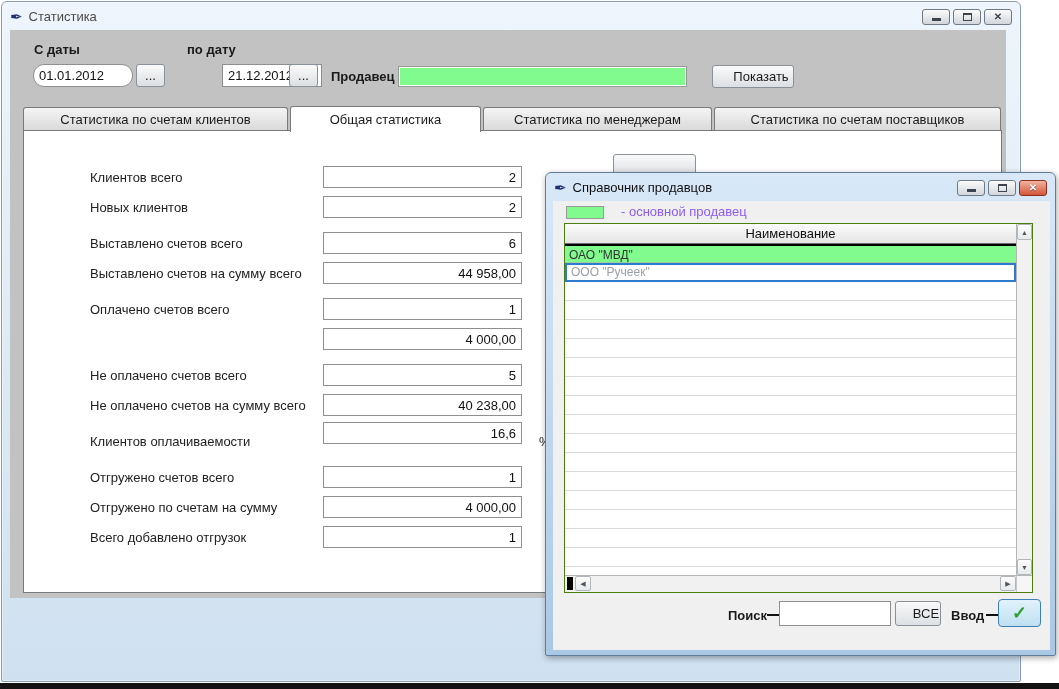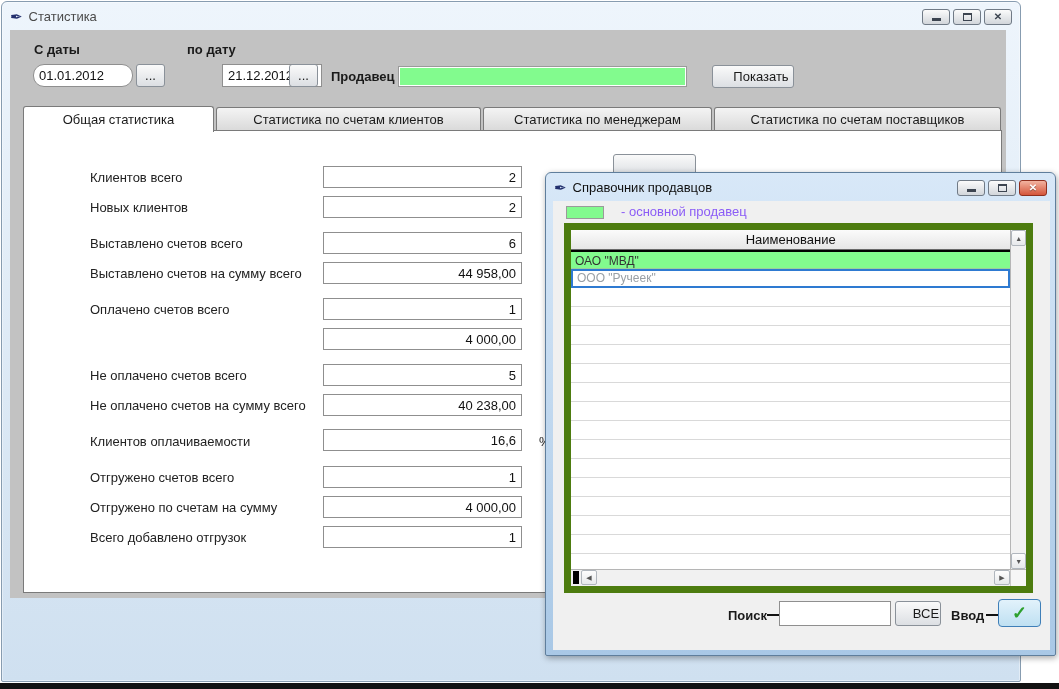--- a/index.html
+++ b/index.html
@@ -56,21 +56,21 @@
   .stat-suffix { position:absolute; left:515px; color:#222; }
 
   .partial-btn { position:absolute; left:603px; top:124px; width:83px; height:22px; overflow:hidden; z-index:1; }
 
   
   .legend-swatch { position:absolute; left:13px; top:5px; width:38px; height:13px;
     background:#82fb8e; border:1px solid #9a9a9a; }
   .legend-text { position:absolute; left:68px; top:3px; color:#8b5cf6; }
 
   .listbox { position:absolute; left:11px; top:22px; width:469px; height:370px;
-    border:7px solid #4d7c0f; background:#fff; display:flex; flex-direction:column; }
+    border:1px solid #4d7c0f; background:#fff; display:flex; flex-direction:column; }
   .list-top { display:flex; flex:1 1 auto; min-height:0; }
   .list-content { width:452px; display:flex; flex-direction:column; overflow:hidden; }
   .list-header { height:20px; background:linear-gradient(#fbfbfb,#e6e6e6); border-bottom:1px solid #6a6a6a;
     display:flex; align-items:center; justify-content:center; font-size:13px; color:#111; flex:0 0 auto; }
   .list-rows { flex:1 1 auto; overflow:hidden; }
   .lrow { height:19px; line-height:18px; padding:0 4px; font-size:12px; border-bottom:1px solid #d9d9d9;
     white-space:nowrap; overflow:hidden; }
   .lrow.primary { background:#82fb8e; border-top:2px solid #000; color:#333; border-bottom:1px solid #9ccf9c; }
   .lrow.selected { border:2px solid #2e7ad1; color:#9aa0a6; line-height:15px; }
   .vscroll { width:16px; border-left:1px solid #b5b5b5; background:#f1f1f1; display:flex; flex-direction:column; }
@@ -126,43 +126,43 @@
 
     <div class="lbl-b" style="left:177px; top:12px;">по дату</div>
     <input class="tbox" style="left: 176px; top: 34px; width: 100px; height: 23px; margin-left: 36px;" value="21.12.2012">
     <button class="btn" style="left:279px; top:34px; width:29px; height:23px;">...</button>
 
     <div class="lbl-b" style="left:321px; top:39px;">Продавец</div>
     <input class="tbox green-field" style="left: 388px; top: 36px; width: 289px; height: 21px;" value="">
     <button class="btn btn-bold" style="left:702px; top:35px; width:82px; height:23px;">Показать</button>
 
     <div class="tab-bar">
+        <div class="tab" style="width: 265px;">Статистика по счетам клиентов</div>
         <div class="tab active" style="width: 191px;">Общая статистика</div>
-        <div class="tab" style="width: 265px;">Статистика по счетам клиентов</div>
         <div class="tab" style="width: 229px;">Статистика по менеджерам</div>
         <div class="tab" style="width: 287px;">Статистика по счетам поставщиков</div>
       </div>
     <div class="panel">
         <div class="stat-label" style="top: 39px;">Клиентов всего</div>
         <input class="tbox stat-input" value="2" style="top: 35px;">
         <div class="stat-label" style="top: 69px;">Новых клиентов</div>
         <input class="tbox stat-input" value="2" style="top: 65px;">
         <div class="stat-label" style="top: 105px;">Выставлено счетов всего</div>
         <input class="tbox stat-input" value="6" style="top: 101px;">
         <div class="stat-label" style="top: 135px;">Выставлено счетов на сумму всего</div>
         <input class="tbox stat-input" value="44 958,00" style="top: 131px;">
         <div class="stat-label" style="top: 171px;">Оплачено счетов всего</div>
         <input class="tbox stat-input" value="1" style="top: 167px;">
         <input class="tbox stat-input" value="4 000,00" style="top: 197px;">
         <div class="stat-label" style="top: 237px;">Не оплачено счетов всего</div>
         <input class="tbox stat-input" value="5" style="top: 233px;">
         <div class="stat-label" style="top: 267px;">Не оплачено счетов на сумму всего</div>
         <input class="tbox stat-input" value="40 238,00" style="top: 263px;">
         <div class="stat-label" style="top: 303px;">Клиентов оплачиваемости</div>
-        <input class="tbox stat-input" value="16,6" style="top: 298px;">
+        <input class="tbox stat-input" value="16,6" style="top: 291px;">
         <div class="stat-suffix" style="top: 303px;">%</div>
         <div class="stat-label" style="top: 339px;">Отгружено счетов всего</div>
         <input class="tbox stat-input" value="1" style="top: 335px;">
         <div class="stat-label" style="top: 369px;">Отгружено по счетам на сумму</div>
         <input class="tbox stat-input" value="4 000,00" style="top: 365px;">
         <div class="stat-label" style="top: 399px;">Всего добавлено отгрузок</div>
         <input class="tbox stat-input" value="1" style="top: 395px;">
       </div>
 
     <button class="btn partial-btn"></button>

